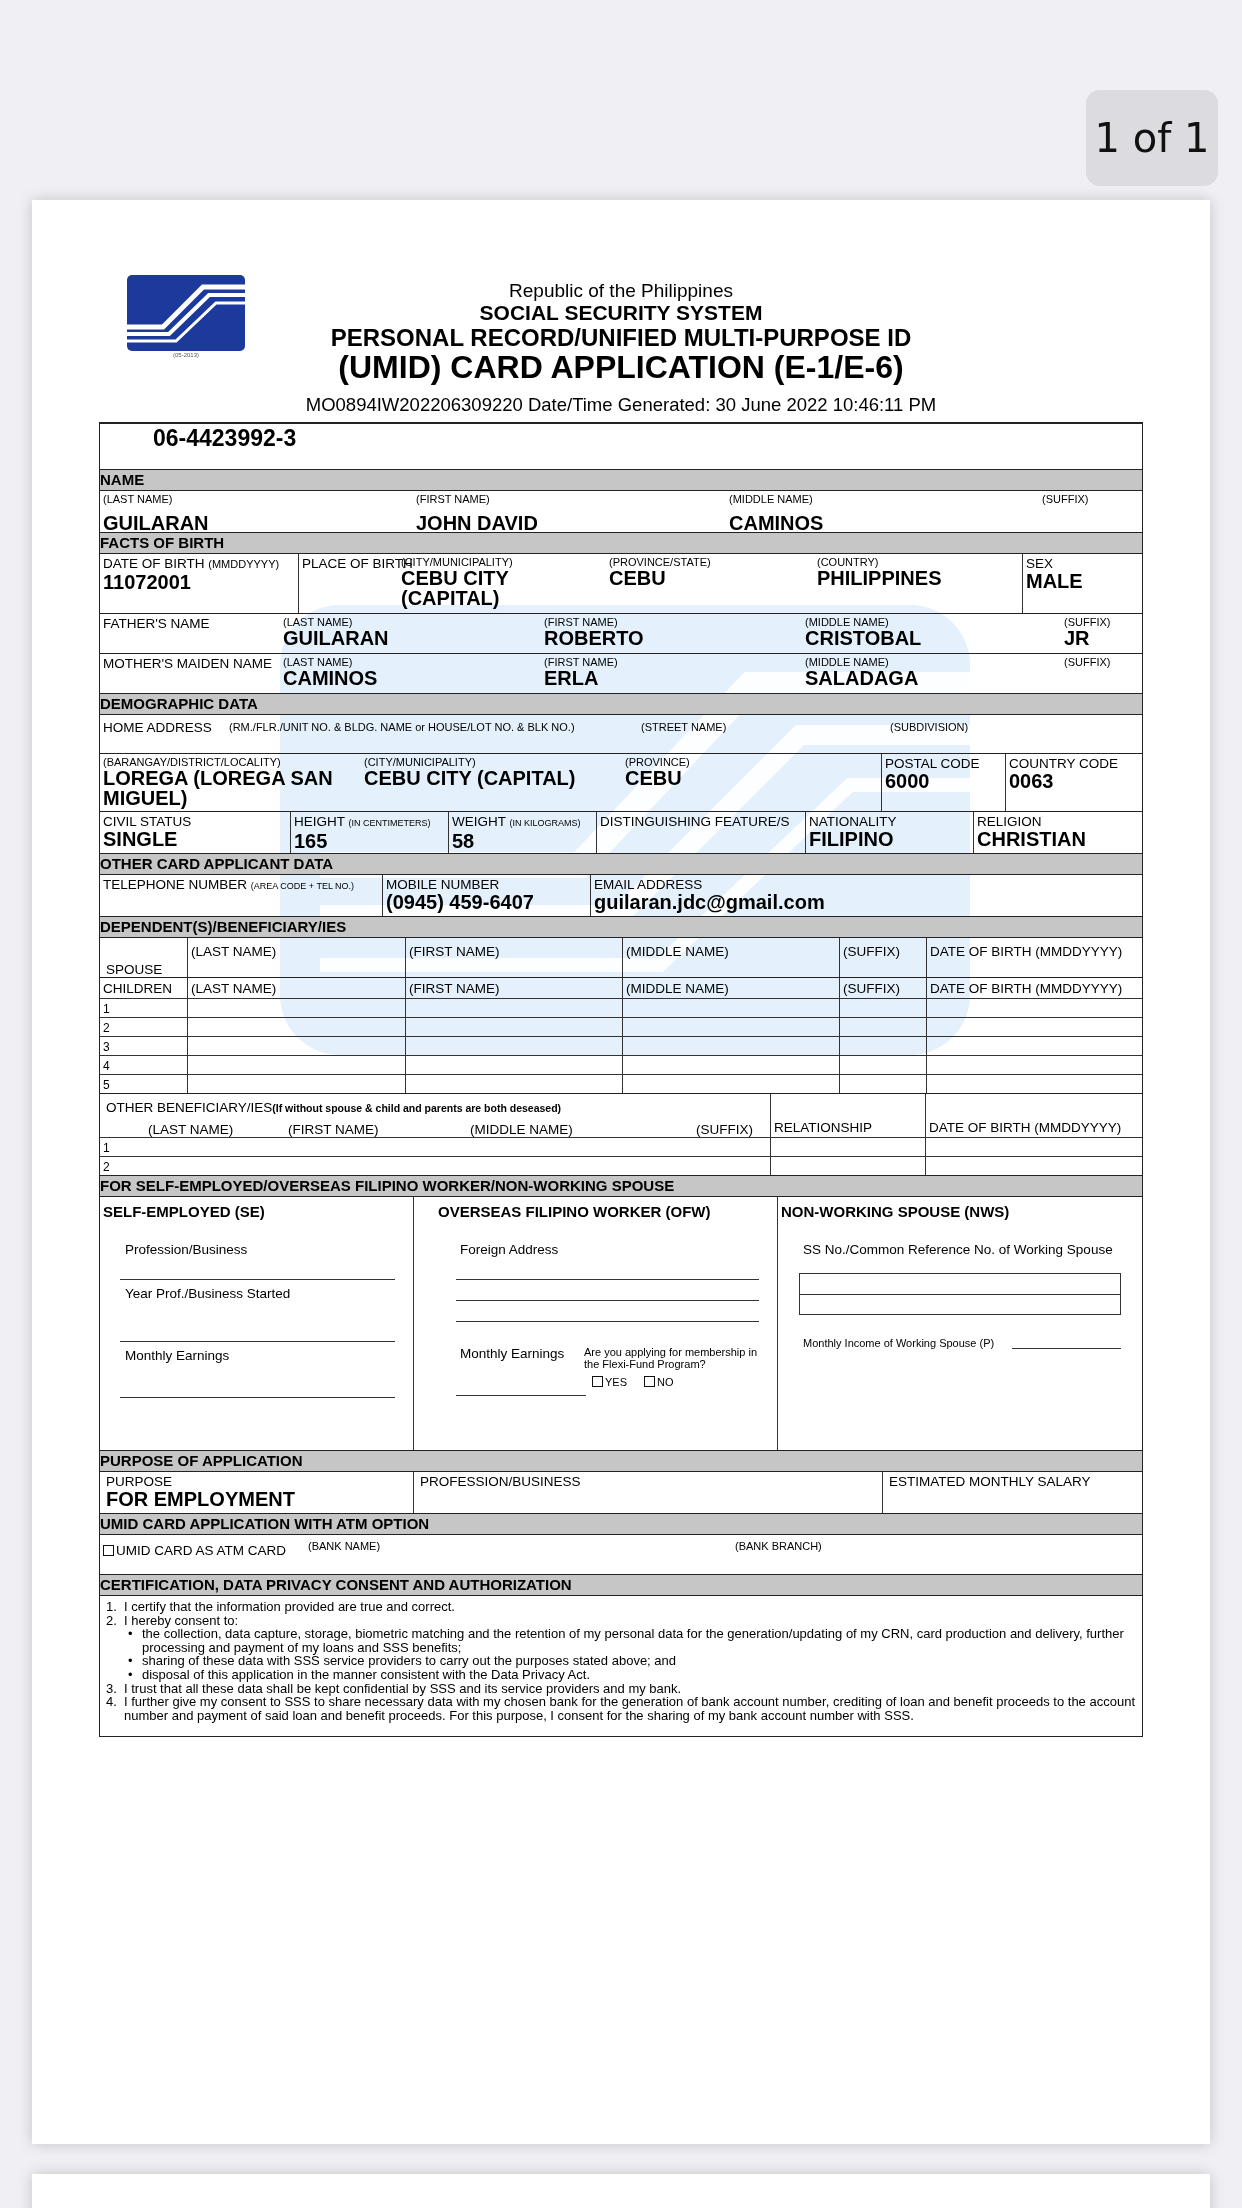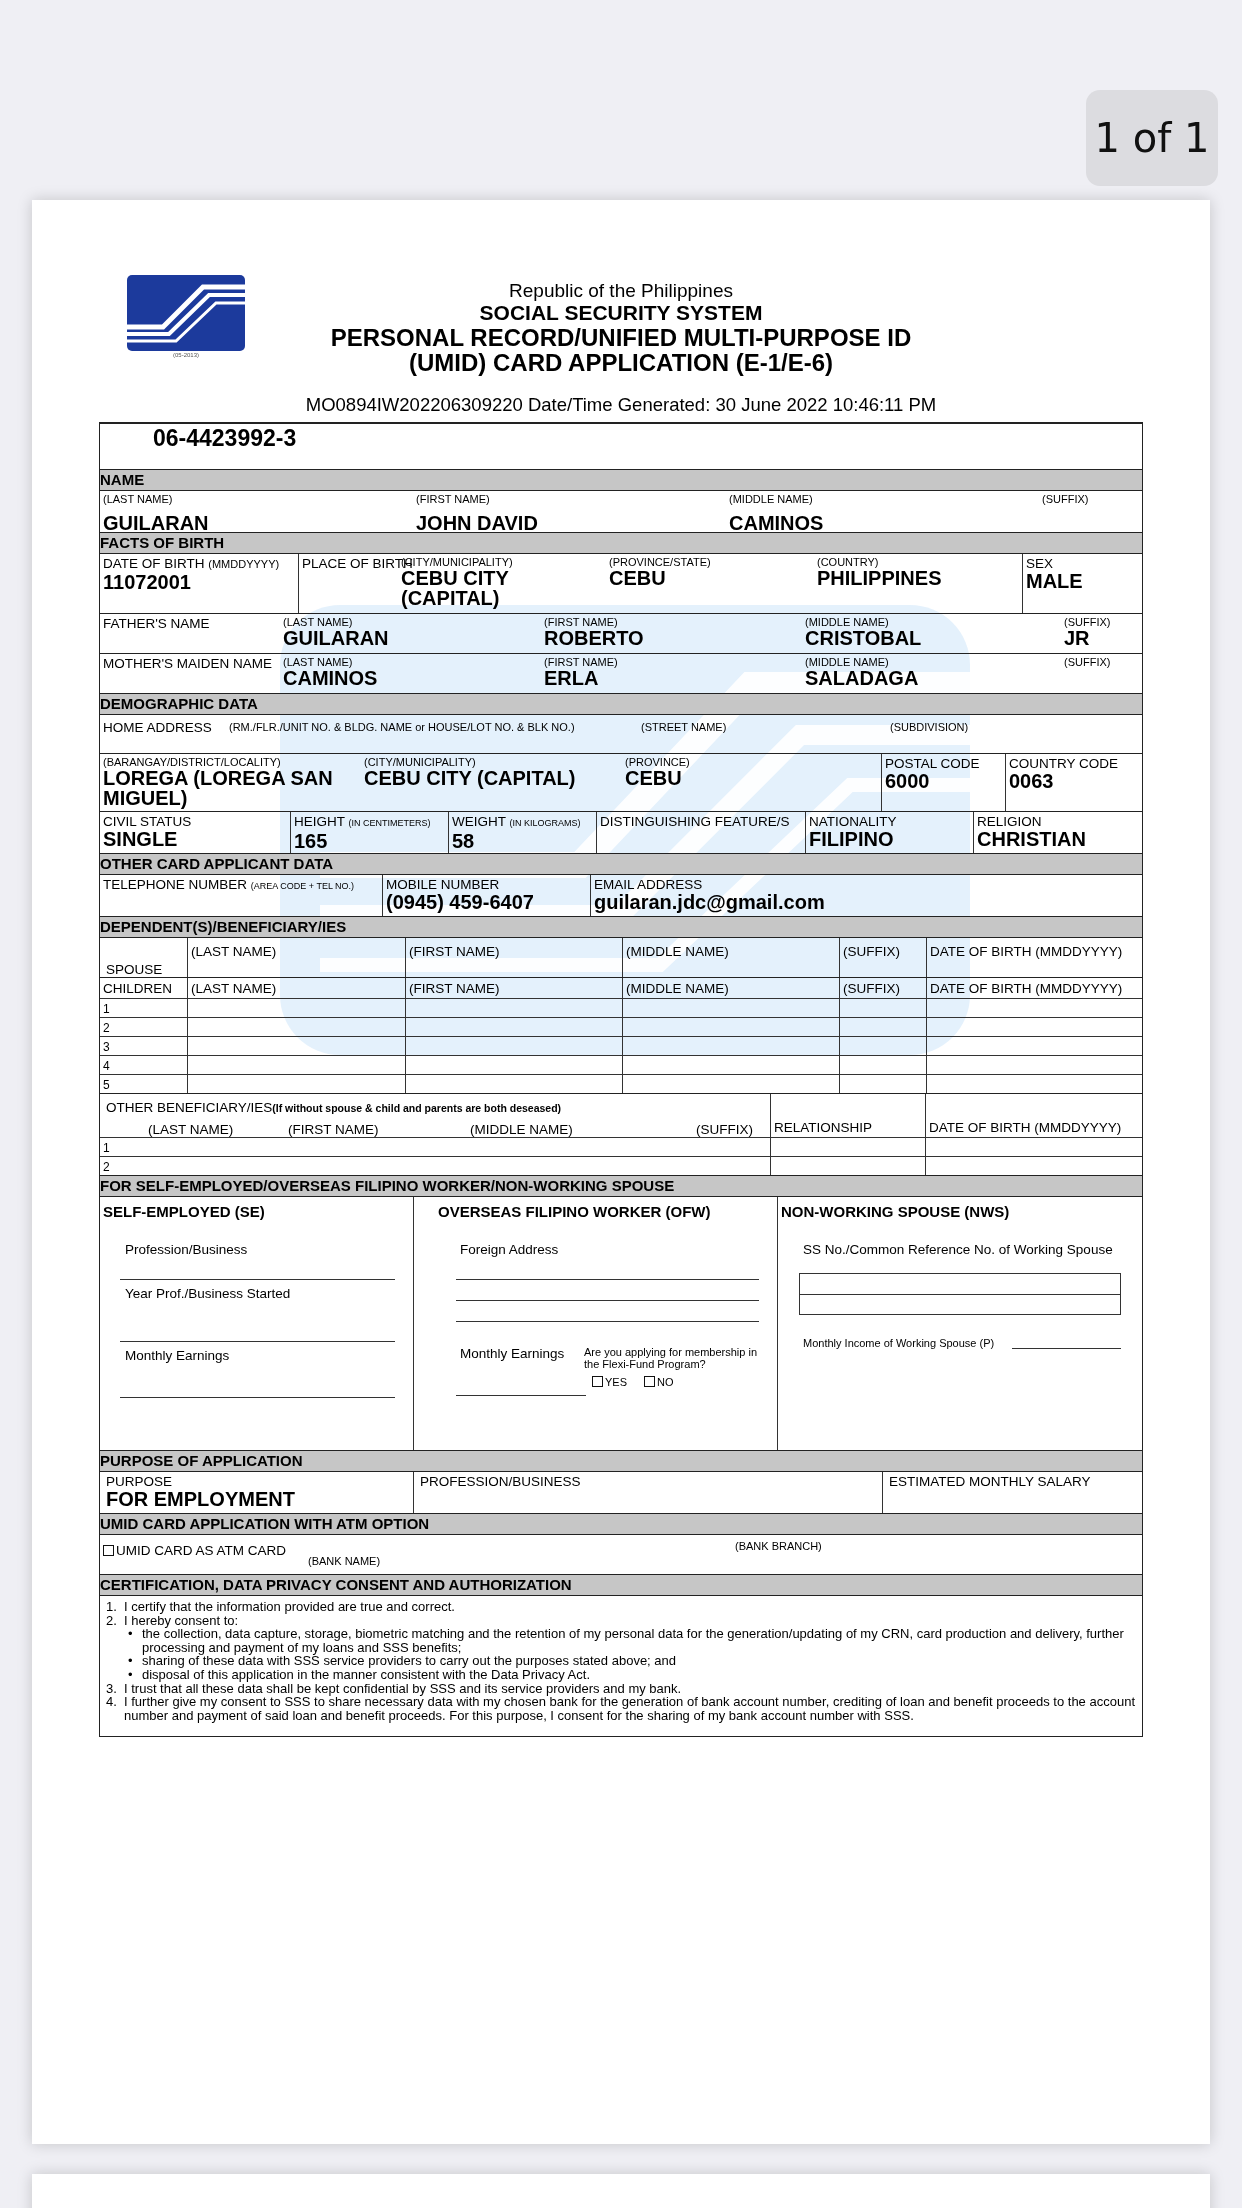--- a/index.html
+++ b/index.html
@@ -21,21 +21,21 @@
     background: #fff; box-shadow: 0 0 14px rgba(0,0,0,0.18);
   }
 
   
   .logo { position: absolute; left: 95px; top: 75px; width: 118px; height: 76px; }
   .logo-rev { position: absolute; left: 95px; top: 152px; width: 118px; text-align:center; font-size: 6px; color:#555; }
   .hdr { position: absolute; left: 0; width: 1178px; text-align: center; font-family: "Liberation Sans", sans-serif; }
   .hdr.r1 { top: 80px; font-size: 19px; }
   .hdr.r2 { top: 101px; font-size: 21px; font-weight: bold; }
   .hdr.r3 { top: 124px; font-size: 24px; font-weight: bold; }
-  .hdr.r4 { top: 149px; font-size: 24px; font-weight: bold; }
+  .hdr.r4 { top: 149px; font-size: 32px; font-weight: bold; }
   .ref { position: absolute; left: 0; width: 1178px; text-align: center; top: 194px; font-size: 18.5px; }
 
   
   .form { position: absolute; left: 67px; top: 222px; width: 1044px; border: 1.5px solid #222; }
   .watermark { position: absolute; left: 180px; top: 182px; width: 690px; height: 450px; pointer-events: none; z-index: 0; }
   .row { position: relative; display: flex; border-top: 1.5px solid #222; z-index: 1; }
   .row:first-child { border-top: none; }
   .sec { background: #c6c6c6; text-align: center; font-weight: bold; font-size: 15px; line-height: 19px; height: 21px; }
   .cell { position: relative; padding: 2px 3px; border-left: 1px solid #333; }
   .cell:first-child { border-left: none; }
@@ -410,21 +410,21 @@
           <div class="lbl">ESTIMATED MONTHLY SALARY</div>
           <div class="val"></div>
         </div>
     </div>
 
     <div class="row sec">UMID CARD APPLICATION WITH ATM OPTION</div>
     <div class="row" style="height:40px;">
       <div class="cell" style="width:205px; padding-top:6px;">
         <span class="lbl"><span class="cb"></span><span>UMID CARD AS ATM CARD</span></span>
       </div>
-      <div class="cell noborder sm" style="width:427px; padding-top:20px;">(BANK NAME)</div>
+      <div class="cell noborder sm" style="width:427px; padding-top:5px;">(BANK NAME)</div>
       <div class="cell noborder sm" style="flex:1; padding-top:5px;">(BANK BRANCH)</div>
     </div>
 
     <div class="row sec">CERTIFICATION, DATA PRIVACY CONSENT AND AUTHORIZATION</div>
     <div class="row">
       <div class="cert" style="width:100%;">
         <div class="li">
             <span class="n">1.</span>
             <span>I certify that the information provided are true and correct.</span>
           </div>

